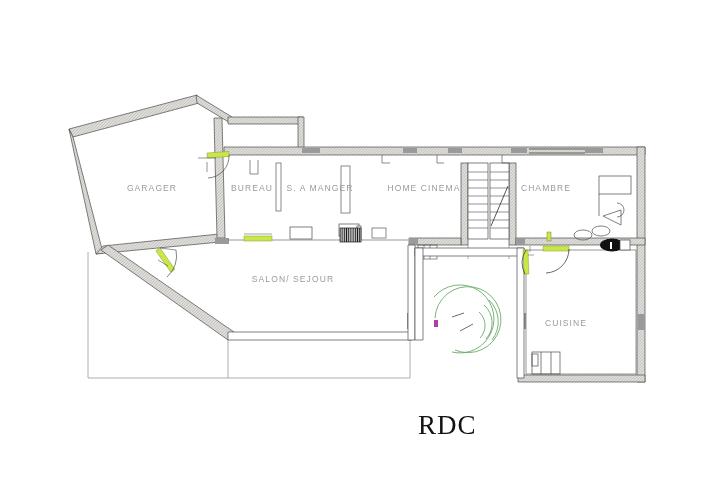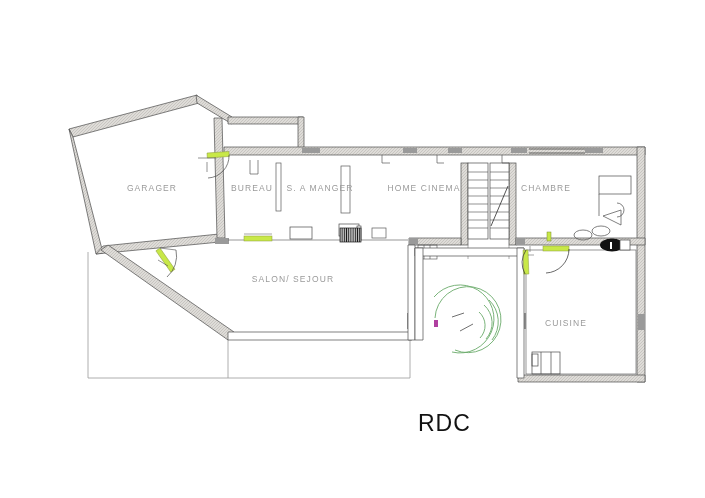--- a/index.html
+++ b/index.html
@@ -2,22 +2,22 @@
 <html><head>
 <meta charset="utf-8">
 <style>
   html,body{margin:0;padding:0;background:#ffffff;}
   body{width:705px;height:498px;overflow:hidden;
        font-family:"Liberation Sans", sans-serif;}
   #plan-root{position:relative;width:705px;height:498px;background:#fff;}
   svg{display:block;}
   .rdc-title{
     position:absolute;left:418px;top:410px;
-    font-family:Liberation Sans, sans-serif;
-    font-size:23px;color:#121212;letter-spacing:1px;
+    font-family:Liberation Serif, serif;
+    font-size:27px;color:#121212;letter-spacing:1px;
     user-select:none;
   }
 </style>
 </head>
 <body>
 
 <div id="plan-root">
 
   <svg width="705" height="498" viewBox="0 0 705 498">
 

